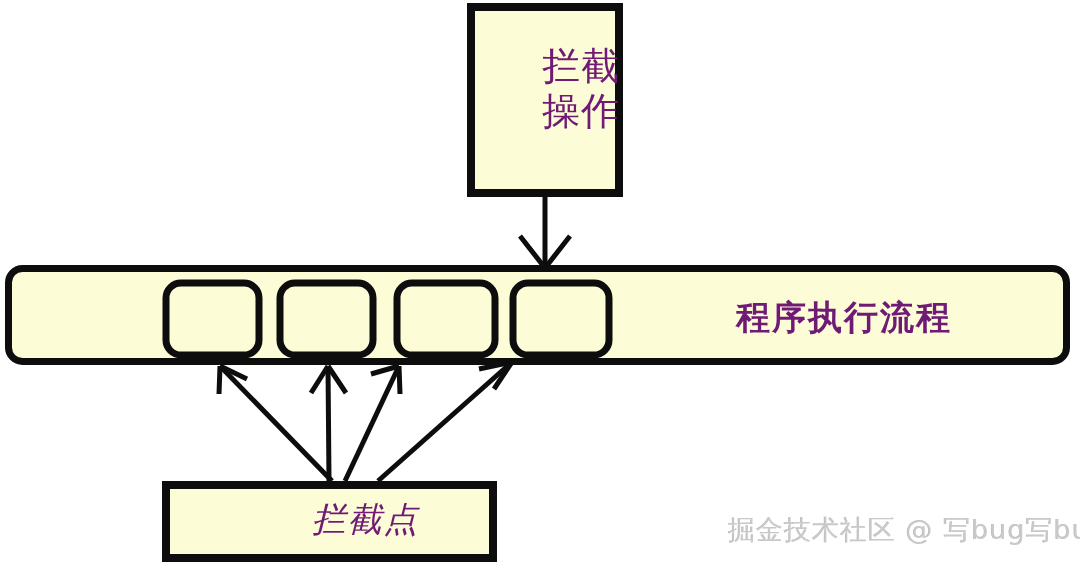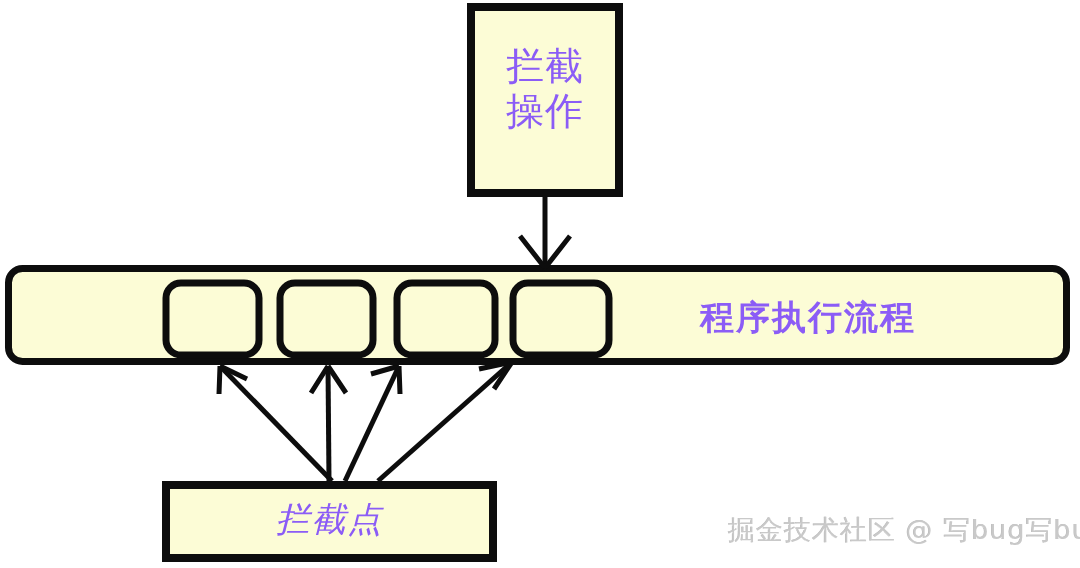--- a/index.html
+++ b/index.html
@@ -27,27 +27,28 @@
     position: absolute;
     left: 0;
     top: 0;
     width: 1080px;
     height: 568px;
   }
 
   
   .node-label {
     position: absolute;
-    color: #8b5cf6;
+    color: #701a75;
     font-family: "DejaVu Sans", "Liberation Sans", sans-serif;
     line-height: 1.18;
     text-align: center;
     white-space: pre;
     pointer-events: none;
     user-select: none;
+    padding-left: 36px;
   }
 
   #intercept-op-label {
     left: 467px;
     top: 44px;
     width: 156px;
     font-size: 38px;
     letter-spacing: 1px;
   }
 

